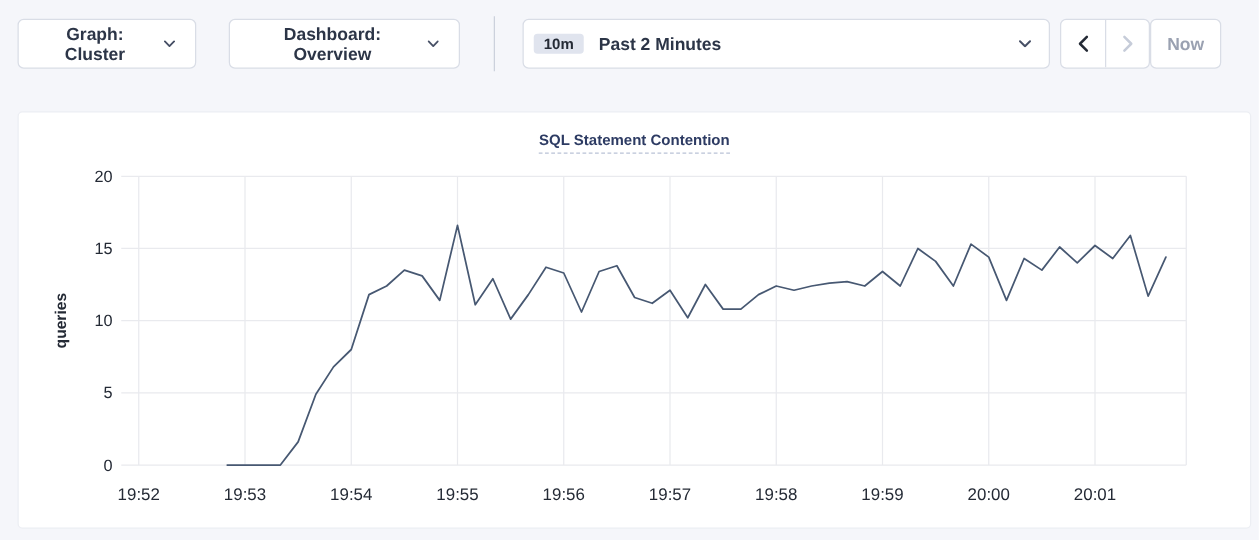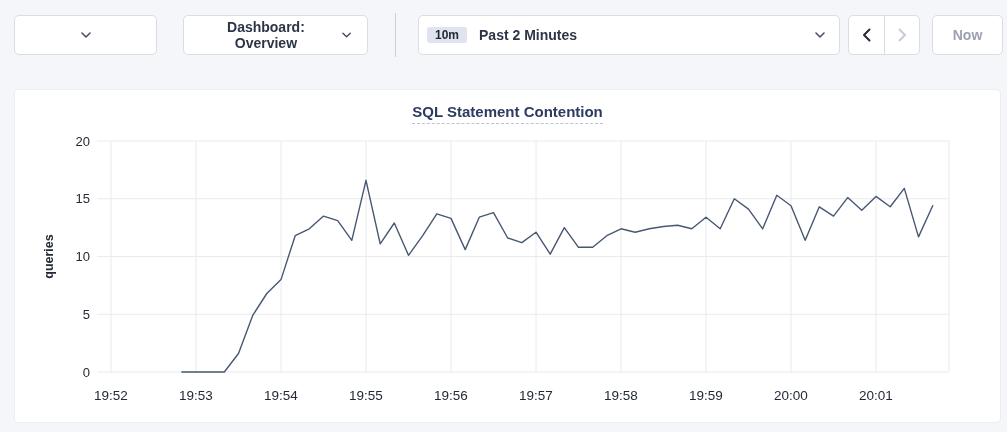--- a/index.html
+++ b/index.html
@@ -47,51 +47,52 @@
   .arrow-group {
     display:flex; margin-left:8px;
     background:#fff; border:1px solid #d9dde6; border-radius:5px;
     height:40px; overflow:hidden;
   }
   .arrow-btn {
     width:35px; height:100%; background:transparent; border:none;
     display:flex; align-items:center; justify-content:center; cursor:pointer;
   }
   .arrow-btn + .arrow-btn { border-left:1px solid #d9dde6; }
-  .now-btn { width:71px; margin-left:12px; color:#9aa1b1; }
+  .now-btn { width:57px; margin-left:0; color:#9aa1b1; }
   
   .chart-card {
     position:relative;
     margin:33px 0 0 14px;
     width:987px; height:334px;
     background:#fff;
     border:1px solid #eceef3;
     border-radius:4px;
   }
   .chart-title-wrap { position:absolute; top:13px; left:0; width:100%; text-align:center; }
   .chart-title {
     display:inline-block;
-    font-size:15px; font-weight:700; color:#2d3b63;
+    font-size:12px; font-weight:700; color:#2d3b63;
     border-bottom:1px dashed #b9c2d6;
     padding-bottom:3px;
     cursor:pointer;
   }
   .chart-svg { position:absolute; top:0; left:0; }
   .gridline { stroke:#e9eaee; stroke-width:1; }
   .tick-label { font-family:"Liberation Sans", sans-serif; fill:#242a35; }
   .ytick { font-size:13px; }
   .xtick { font-size:13.5px; }
   .axis-label { font-size:12.5px; font-weight:700; fill:#242a35; }
   .series-line { fill:none; stroke-width:1.4; stroke-linejoin:round; stroke-linecap:round; }
 </style>
 </head>
 <body>
 
 <div class="toolbar">
   <button class="btn dropdown graph">
+    <span>Graph: Cluster</span>
     <svg class="chev" width="10" height="6" viewBox="0 0 10 6">
         <path d="M1 1l4 4 4-4" stroke="#475066" stroke-width="1.6" fill="none" stroke-linecap="round" stroke-linejoin="round"></path>
       </svg>
   </button>
 
   <button class="btn dropdown dashboard">
     <span>Dashboard: Overview</span>
     <svg class="chev" width="10" height="6" viewBox="0 0 10 6">
         <path d="M1 1l4 4 4-4" stroke="#475066" stroke-width="1.6" fill="none" stroke-linecap="round" stroke-linejoin="round"></path>
       </svg>

